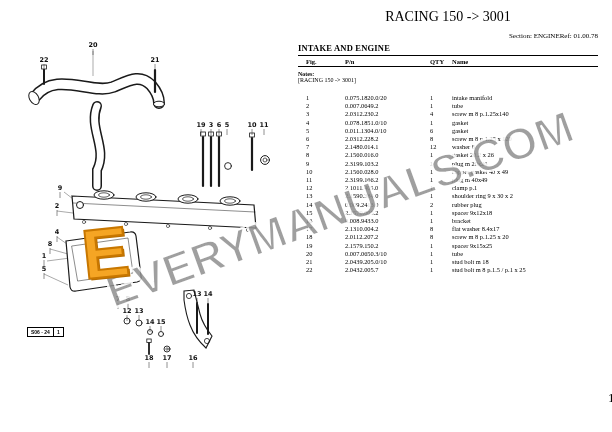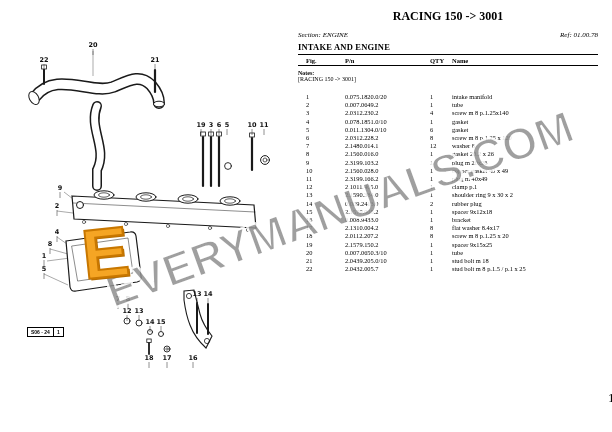--- a/index.html
+++ b/index.html
@@ -4,22 +4,22 @@
 <style>
   html,body{margin:0;padding:0;background:#fff;}
   .page{position:relative;width:612px;height:432px;background:#fff;overflow:hidden;
         font-family:"Liberation Serif",serif;color:#000;}
   
   .diagram{position:absolute;left:0;top:0;width:612px;height:432px;z-index:1;}
   .callout{font:bold 6.5px "DejaVu Sans",sans-serif;text-anchor:middle;fill:#111;}
   .callout-tick{stroke:#333;stroke-width:.55;}
   
   .right-panel{position:absolute;left:298px;top:9px;width:300px;z-index:2;}
-  .model{text-align:center;font-weight:bold;font-size:12px;}
-  .meta{display:flex;justify-content:space-between;font-size:7px;margin-top:7px;font-style:italic;}
+  .model{text-align:center;font-weight:normal;font-size:14px;}
+  .meta{display:flex;justify-content:flex-end;font-size:7px;margin-top:7px;}
   .doc-title{font-weight:bold;font-size:8.5px;margin-top:3px;letter-spacing:.2px;}
   .thead{display:flex;border-top:1px solid #000;border-bottom:1px solid #000;
          font-weight:bold;font-size:6.5px;margin-top:2px;padding:1.5px 0 1.5px 8px;}
   .c-fig{width:39px;flex:none;}
   .c-pn{width:85px;flex:none;}
   .c-qty{width:22px;flex:none;}
   .c-name{flex:1;min-width:0;white-space:nowrap;overflow:hidden;}
   .notes{font-size:6px;margin-top:4px;}
   .notes .nl{font-weight:bold;}
   .rows{margin-top:11px;}

